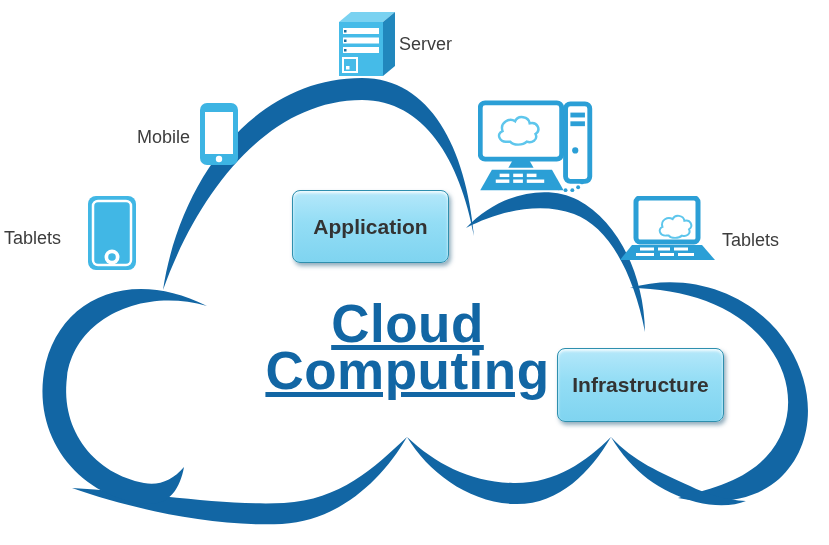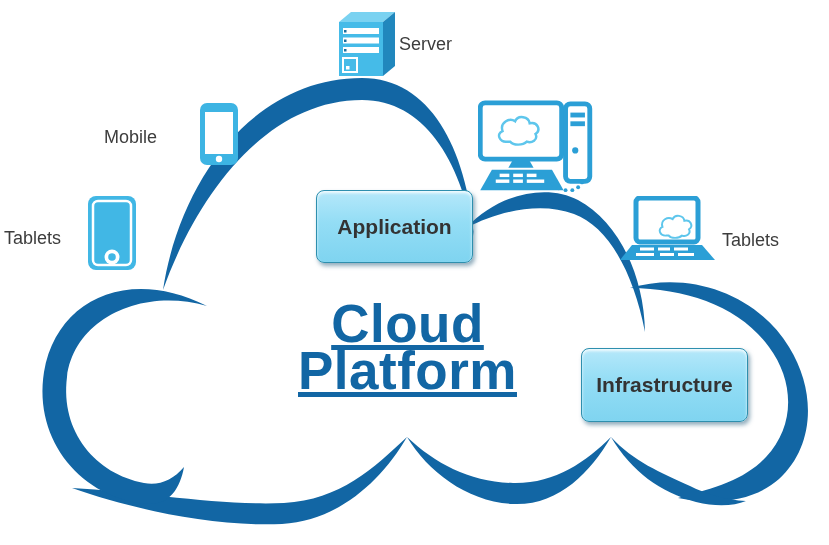--- a/index.html
+++ b/index.html
@@ -24,21 +24,21 @@
     font-size:53px;font-weight:bold;line-height:47px;color:var(--title-text);
     letter-spacing:0.5px;
     text-decoration:underline;
   }
   .node{
     position:absolute;border-radius:8px;
     background:linear-gradient(180deg,var(--node-fill-top) 0%, #93ddf5 45%, var(--node-fill-bottom) 100%);
     border:1px solid var(--node-border);
     box-shadow:2px 3px 4px rgba(55,105,135,.55), inset 0 2px 3px rgba(255,255,255,.85);
     display:flex;align-items:center;justify-content:center;
-    font-size:21px;font-weight:bold;color:#333;margin-left:24px;
+    font-size:21px;font-weight:bold;color:#333;
   }
   .dev-label{
     position:absolute;font-size:18px;color:var(--label-text);line-height:26px;white-space:nowrap;
   }
   .dev-icon{position:absolute;}
 </style>
 </head>
 <body>
 
 <div class="stage">
@@ -68,21 +68,21 @@
 
       <path class="cloud-fill" d="M207,306 C128,266 56,300 44,372 C33,441 82,499 148,504
            C169,505 180,489 184,467
            C173,480 159,486 144,483 C96,474 60,432 67,377
            C74,320 140,287 207,306 Z"></path>
     </g>
   </svg>
 
   <div class="title">
     <div>Cloud</div>
-    <div>Platform</div>
+    <div>Computing</div>
   </div>
 
   <div class="node" style="left:292px;top:190px;width:155px;height:71px">
     <span>Application</span>
   </div>
   <div class="node" style="left:557px;top:348px;width:165px;height:72px">
     <span>Infrastructure</span>
   </div>
 
   <svg class="dev-icon" style="left:333px;top:8px" width="64" height="72" viewBox="0 0 64 72">
@@ -93,21 +93,21 @@
     <rect x="11" y="22" width="2.5" height="2.5" fill="#1a6f9e"></rect>
     <rect x="10" y="29.5" width="36" height="6" fill="#fff"></rect>
     <rect x="11" y="31.5" width="2.5" height="2.5" fill="#1a6f9e"></rect>
     <rect x="10" y="39" width="36" height="6" fill="#fff"></rect>
     <rect x="11" y="41" width="2.5" height="2.5" fill="#1a6f9e"></rect>
     <rect x="10" y="50" width="14" height="14" fill="none" stroke="#fff" stroke-width="2"></rect>
     <rect x="13" y="58" width="3.5" height="3.5" fill="#fff"></rect>
   </svg>
   <span class="dev-label" style="left:399px;top:31px">Server</span>
 
-  <span class="dev-label" style="left:104px;top:124px;width:86px;">Mobile</span>
+  <span class="dev-label" style="left:104px;top:124px;width:86px;text-align:right">Mobile</span>
   <svg class="dev-icon" style="left:199px;top:102px" width="40" height="64" viewBox="0 0 40 64">
     <rect x="1" y="1" width="38" height="62" rx="7" fill="#3db4e3"></rect>
     <rect x="6" y="10" width="28" height="42" fill="#fff"></rect>
     <circle cx="20" cy="57" r="3.2" fill="#fff"></circle>
   </svg>
 
   <span class="dev-label" style="left:4px;top:225px">Tablets</span>
   <svg class="dev-icon" style="left:87px;top:195px" width="50" height="76" viewBox="0 0 50 76">
     <rect x="1" y="1" width="48" height="74" rx="8" fill="#41b7e5"></rect>
     <rect x="6" y="6" width="38" height="64" rx="5" fill="none" stroke="#fff" stroke-width="2.5"></rect>

